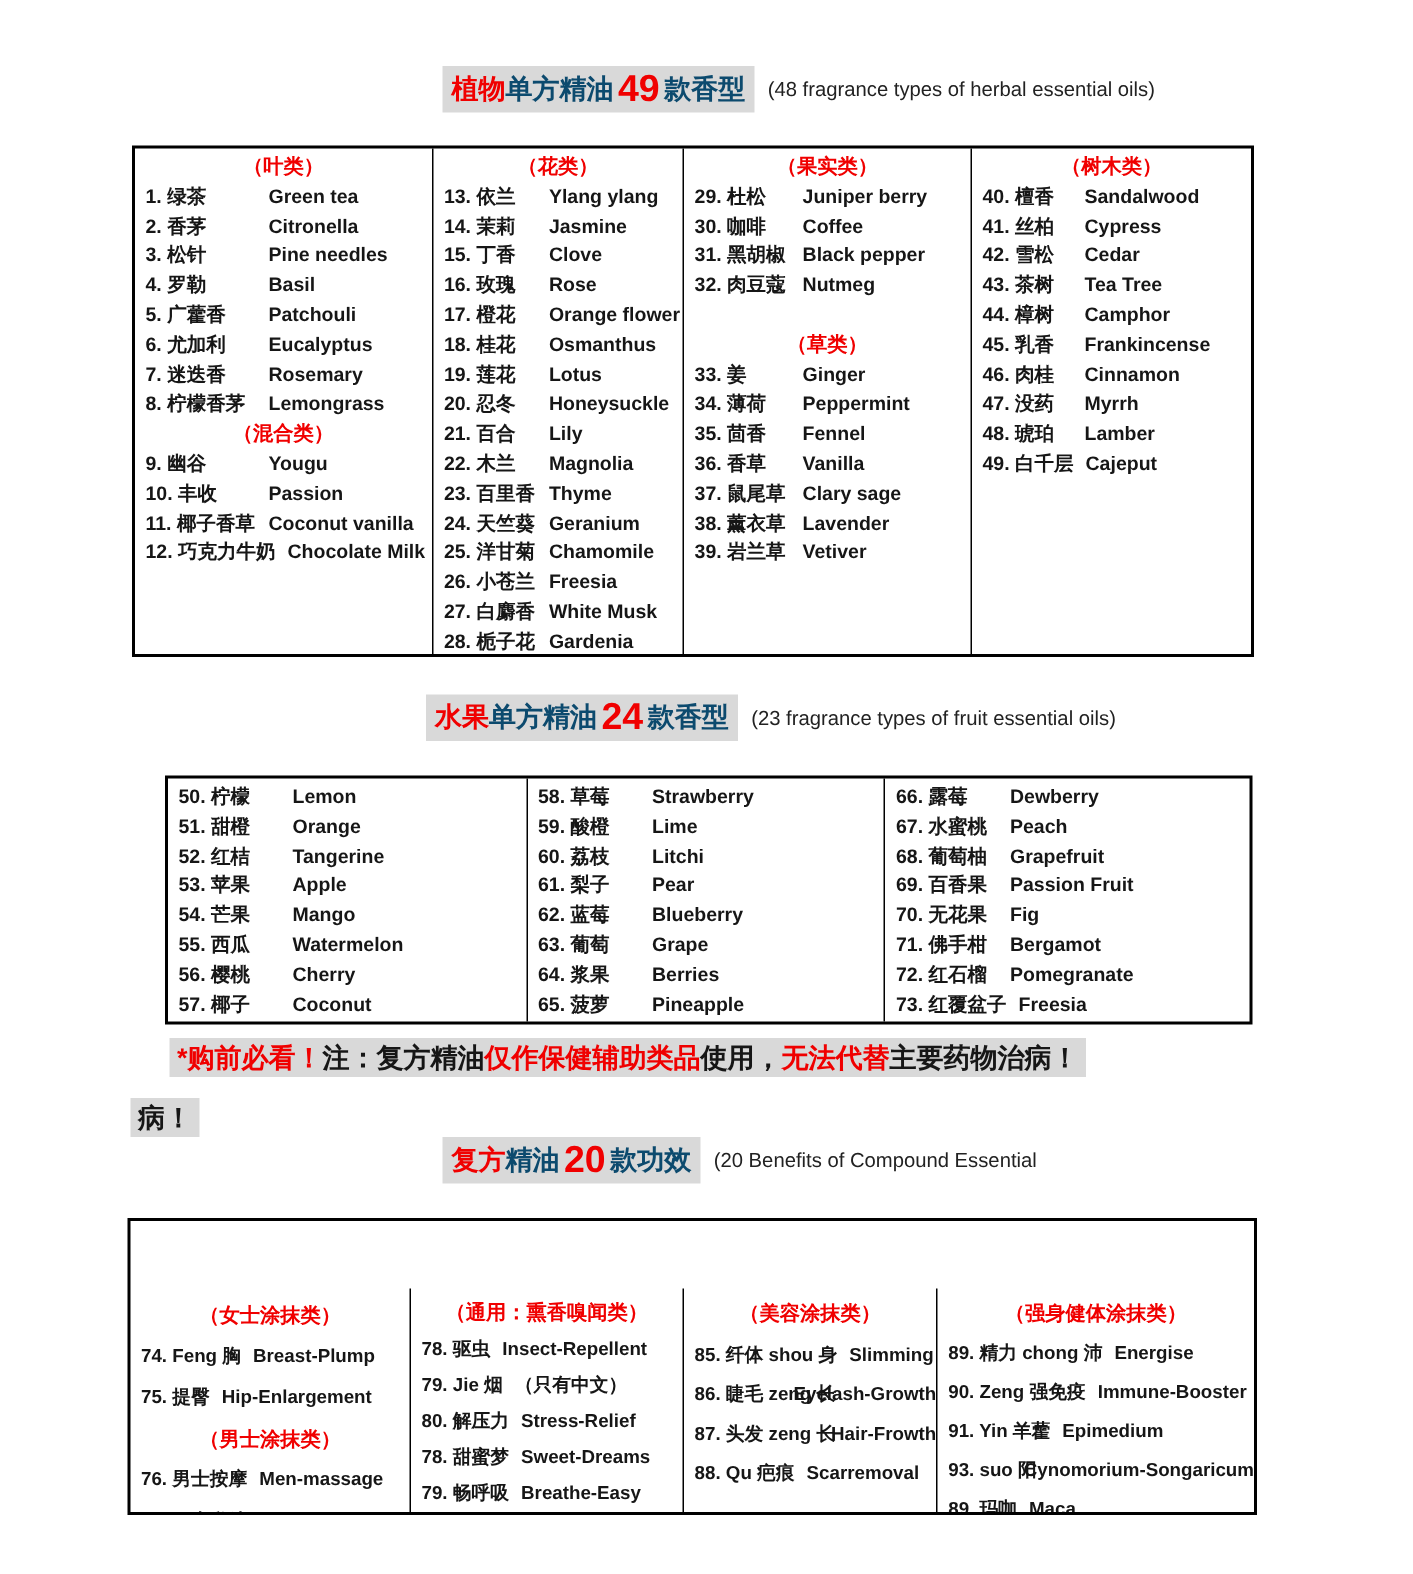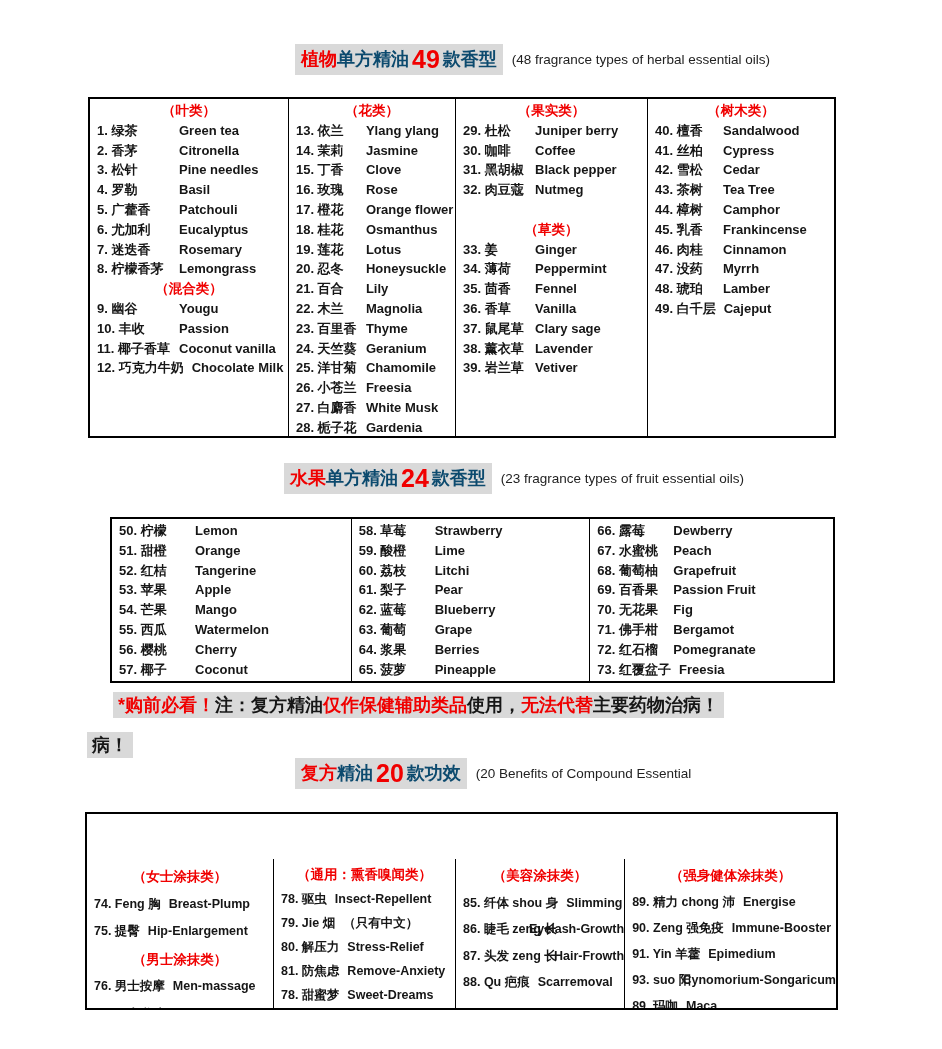--- a/index.html
+++ b/index.html
@@ -441,24 +441,20 @@
         </div>
         <div class="trow">
           <span class="lft">79. Jie 烟</span>
           <span class="en">（只有中文）</span>
         </div>
         <div class="trow">
           <span class="lft">80. 解压力</span>
           <span class="en">Stress-Relief</span>
         </div>
         <div class="trow">
-          <span class="lft">81. 防焦虑</span>
-          <span class="en">Remove-Anxiety</span>
-        </div>
-        <div class="trow">
           <span class="lft">78. 甜蜜梦</span>
           <span class="en">Sweet-Dreams</span>
         </div>
         <div class="trow">
           <span class="lft">79. 畅呼吸</span>
           <span class="en">Breathe-Easy</span>
         </div>
       </div>
       <div class="col">
         <div class="hdr">（美容涂抹类）</div>

